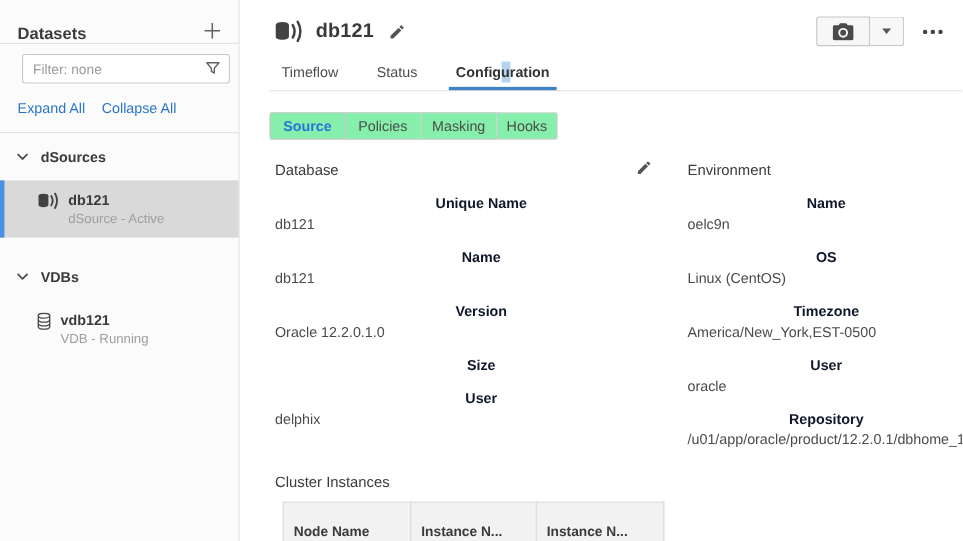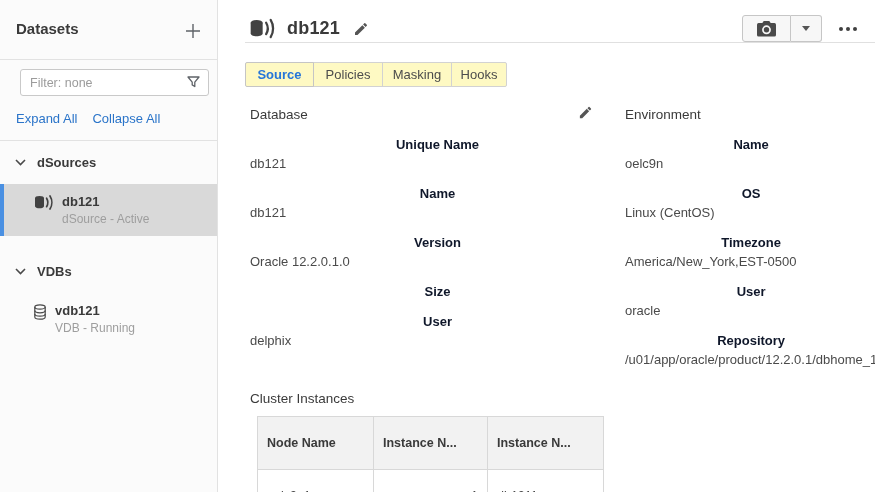--- a/index.html
+++ b/index.html
@@ -9,24 +9,23 @@
     background:#fff; color:#3c3c3c; font-size:13px;
   }
   .app { display:flex; width:875px; height:492px; }
 
   
   .sidebar {
     width:218px; flex:0 0 218px; background:#fbfbfb;
     border-right:1px solid #e2e2e2; display:flex; flex-direction:column;
   }
   .sidebar-header {
-    height:40px; flex:0 0 40px; display:flex; align-items:flex-start;
+    height:40px; flex:0 0 40px; display:flex; align-items:flex-end;
     justify-content:space-between; padding:0 13px 0 16px;
     border-bottom:1px solid #e2e2e2;
-    margin-top:20px;
   }
   .sidebar-title { font-size:15px; font-weight:bold; color:#3a3a3a; }
   .plus-btn { width:22px; height:22px; display:flex; align-items:center; justify-content:center; cursor:pointer; }
   .filter-wrap { margin:9px 8px 2px 20px; position:relative; }
   .filter-input {
     width:100%; height:27px; border:1px solid #c9c9c9; border-radius:3px;
     background:#fff; padding:0 30px 0 9px; font-size:12.5px; color:#333;
     font-family:inherit; outline:none;
   }
   .filter-input::placeholder { color:#9b9b9b; }
@@ -68,21 +67,21 @@
 
   .tabs-row { display:flex; gap:31px; padding-left:36px; margin-top:12px; }
   .tab { padding:4px 2px 9px 2px; color:#4c4c4c; font-size:13px; cursor:pointer; position:relative; }
   .tab.active { font-weight:bold; color:#333; }
   .tab.active::after { content:""; position:absolute; left:-4px; right:-4px; bottom:0; height:3px; background:#3d82c4; }
   .tab .sel-hl { background:#b5d2ef; padding:2px 0; }
   .main-divider { border-top:1px solid #e0e0e0; margin-left:27px; }
 
   .subtabs { display:flex; margin:19px 0 0 27px; }
   .subtab {
-    height:25px; background:#fef9c3; border:1px solid #d2d2d2; margin-left:-1px;
+    height:25px; background:#86efac; border:1px solid #d2d2d2; margin-left:-1px;
     display:flex; align-items:center; justify-content:center;
     font-size:13px; color:#4c4c4c; cursor:pointer; font-family:inherit;
   }
   .subtab:first-child { margin-left:0; border-radius:2px 0 0 2px; }
   .subtab:last-child { border-radius:0 2px 2px 0; }
   .subtab.active { color:#2676d9; font-weight:bold; z-index:1; border-color:#c5c5c5; }
   .w1{width:69px}.w2{width:70px}.w3{width:106px}.w4{width:70px}.w5{width:56px}
 
   .content { display:flex; padding:20px 0 0 32px; }
   .col { position:relative; }
@@ -213,20 +212,25 @@
           </span>
         </span>
         <span class="ellipsis">
           <i></i>
             <i></i>
             <i></i>
         </span>
       </span>
     </div>
 
+    <div class="tabs-row">
+      <span class="tab">Timeflow</span>
+      <span class="tab">Status</span>
+      <span class="tab active"><span>Config</span><span class="sel-hl">u</span><span>ration</span></span>
+    </div>
     <div class="main-divider"></div>
 
     <div class="subtabs">
       <button class="subtab active w1">Source</button>
       <button class="subtab w2">Policies</button>
       <button class="subtab w4">Masking</button>
       <button class="subtab w5">Hooks</button>
     </div>
 
     <div class="content">

